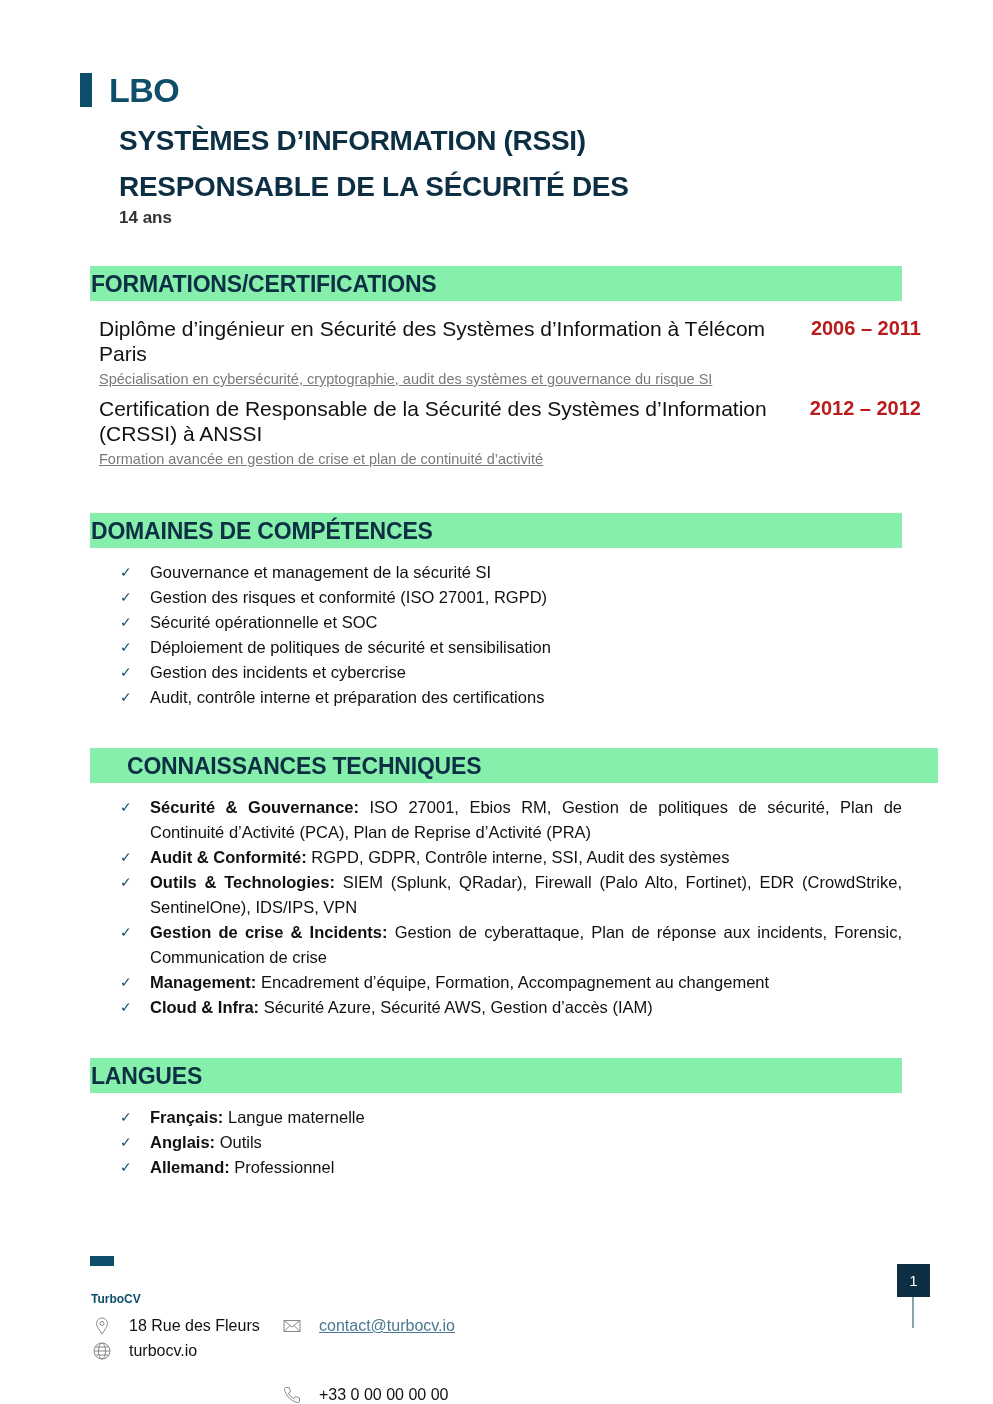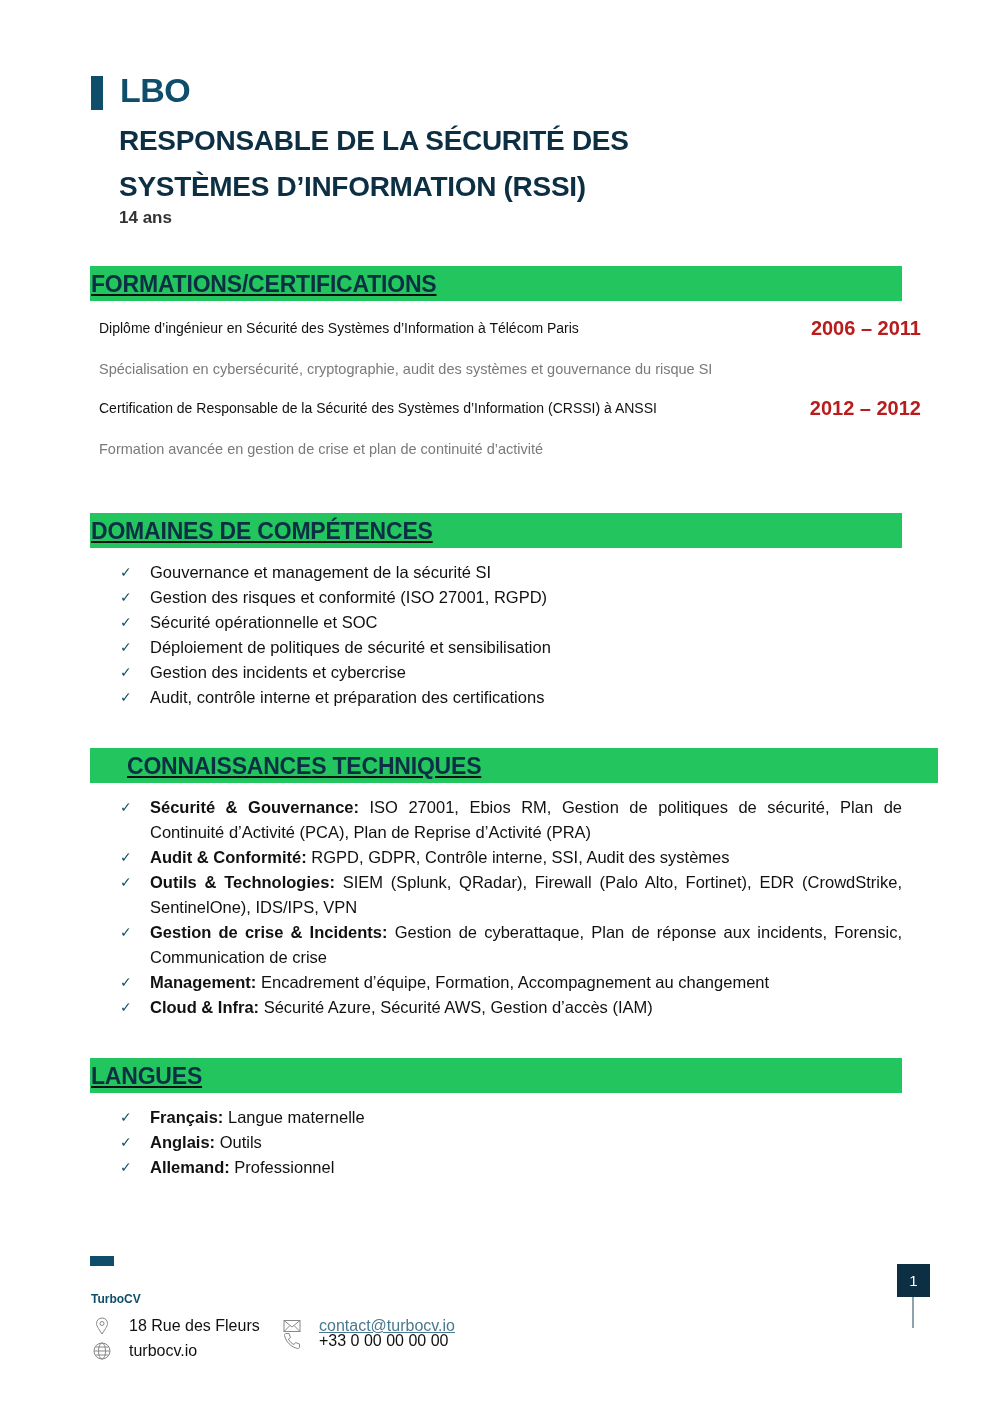--- a/index.html
+++ b/index.html
@@ -1,31 +1,31 @@
 <!DOCTYPE html>
 <html><head>
   <meta charset="utf-8">
   <style>
     html, body { margin: 0; padding: 0; background: #ffffff; }
     body { width: 993px; height: 1404px; position: relative; font-family: "Liberation Sans", sans-serif; color: #111; overflow: hidden; }
 
-    .name-row { position: absolute; left: 91px; top: 70px; height: 40px; display: flex; align-items: flex-end; }
+    .name-row { position: absolute; left: 80px; top: 70px; height: 40px; display: flex; align-items: center; }
     .name-bar { width: 12px; height: 34px; background: #0f4e6a; margin-right: 17px; }
     .name { font-size: 34px; font-weight: bold; color: #0f4e6a; letter-spacing: -0.5px; }
 
     .job-title { position: absolute; left: 119px; top: 118px; width: 600px; font-size: 28px; font-weight: bold; color: #0d2f44; line-height: 46px; letter-spacing: -0.3px; }
     .experience { position: absolute; left: 119px; top: 208px; font-size: 17px; font-weight: bold; color: #333; }
 
-    .section-header { position: absolute; left: 90px; width: 812px; height: 35px; background: #22c55e; text-decoration: underline; }
+    .section-header { position: absolute; left: 90px; width: 812px; height: 35px; background: #86efac; }
     .section-header span { display: block; font-size: 23px; font-weight: bold; color: #0d2f44; line-height: 37px; padding-left: 1px; letter-spacing: -0.2px; }
 
     .edu-item { position: absolute; left: 99px; width: 825px; }
-    .edu-title { font-size: 14px; color: #111; line-height: 25px; width: 690px; }
+    .edu-title { font-size: 21px; color: #111; line-height: 25px; width: 690px; }
     .edu-date { position: absolute; right: 3px; top: 0; font-size: 20px; font-weight: bold; color: #b91c1c; line-height: 25px; }
-    .edu-desc { font-size: 14.5px; color: #7a7a7a; line-height: 22px; width: 666px; text-align: justify; margin-top: 17px; }
+    .edu-desc { font-size: 14.5px; color: #7a7a7a; line-height: 22px; width: 666px; text-align: justify; margin-top: 2px; text-decoration: underline; }
 
     .check-list { position: absolute; left: 120px; width: 782px; margin: 0; padding: 0; list-style: none; }
     .check-list li { position: relative; padding-left: 30px; font-size: 16.5px; line-height: 25px; color: #111; text-align: justify; }
     .check-icon { position: absolute; left: 0; top: 0; color: #0f4e6a; font-size: 14px; line-height: 25px; }
     .li-label { font-weight: bold; }
 
     .footer-bar { position: absolute; left: 90px; top: 1256px; width: 24px; height: 10px; background: #0f4e6a; }
     .footer-brand { position: absolute; left: 91px; top: 1292px; font-size: 12px; font-weight: bold; color: #0f4e6a; }
     .footer-item { position: absolute; font-size: 16px; color: #111; display: flex; align-items: center; }
     .footer-item .ficon { width: 22px; height: 20px; display: inline-block; margin-right: 15px; color: #777; }
@@ -35,22 +35,22 @@
     .page-line { position: absolute; left: 912px; top: 1297px; width: 2px; height: 31px; background: #8fa3af; }
   </style>
 </head>
 <body>
 
 <div class="name-row">
   <div class="name-bar"></div>
   <div class="name">LBO</div>
 </div>
 <div class="job-title">
+  <div>SYSTÈMES D’INFORMATION (RSSI)</div>
   <div>RESPONSABLE DE LA SÉCURITÉ DES</div>
-  <div>SYSTÈMES D’INFORMATION (RSSI)</div>
 </div>
 <div class="experience">14 ans</div>
 
 <div class="section-header" style="top:266px;">
   <span>FORMATIONS/CERTIFICATIONS</span>
 </div>
 <div class="edu-item" style="top:316px;">
   <div class="edu-title">Diplôme d’ingénieur en Sécurité des Systèmes d’Information à Télécom Paris</div>
   <div class="edu-date">2006 – 2011</div>
   <div class="edu-desc">Spécialisation en cybersécurité, cryptographie, audit des systèmes et gouvernance du risque SI</div>
@@ -121,21 +121,21 @@
 <div class="footer-item" style="left:282px; top:1316px;">
   <span class="ficon">
     <svg width="20" height="20" viewBox="0 0 20 20" fill="none" stroke="#888" stroke-width="1">
         <rect x="2" y="4.5" width="16" height="11"></rect>
         <path d="M2 4.5 L10 11 L18 4.5"></path>
         <path d="M2 15.5 L8 9.5 M18 15.5 L12 9.5"></path>
       </svg>
   </span>
   <span class="footer-link">contact@turbocv.io</span>
 </div>
-<div class="footer-item" style="left:282px; top:1331px;">
+<div class="footer-item" style="left:282px; top:1385px;">
   <span class="ficon">
     <svg width="20" height="20" viewBox="0 0 20 20" fill="none" stroke="#888" stroke-width="1">
         <path d="M4 2.5 L7 2.5 L8.5 6.5 L6.5 8 C7.5 10.5 9.5 12.5 12 13.5 L13.5 11.5 L17.5 13 L17.5 16 C17.5 17 16.5 17.8 15.5 17.5 C9 16 4 11 2.5 4.5 C2.2 3.5 3 2.5 4 2.5 Z"></path>
       </svg>
   </span>
   <span>+33 0 00 00 00 00</span>
 </div>
 
 <div class="page-box">1</div>
 <div class="page-line"></div>

